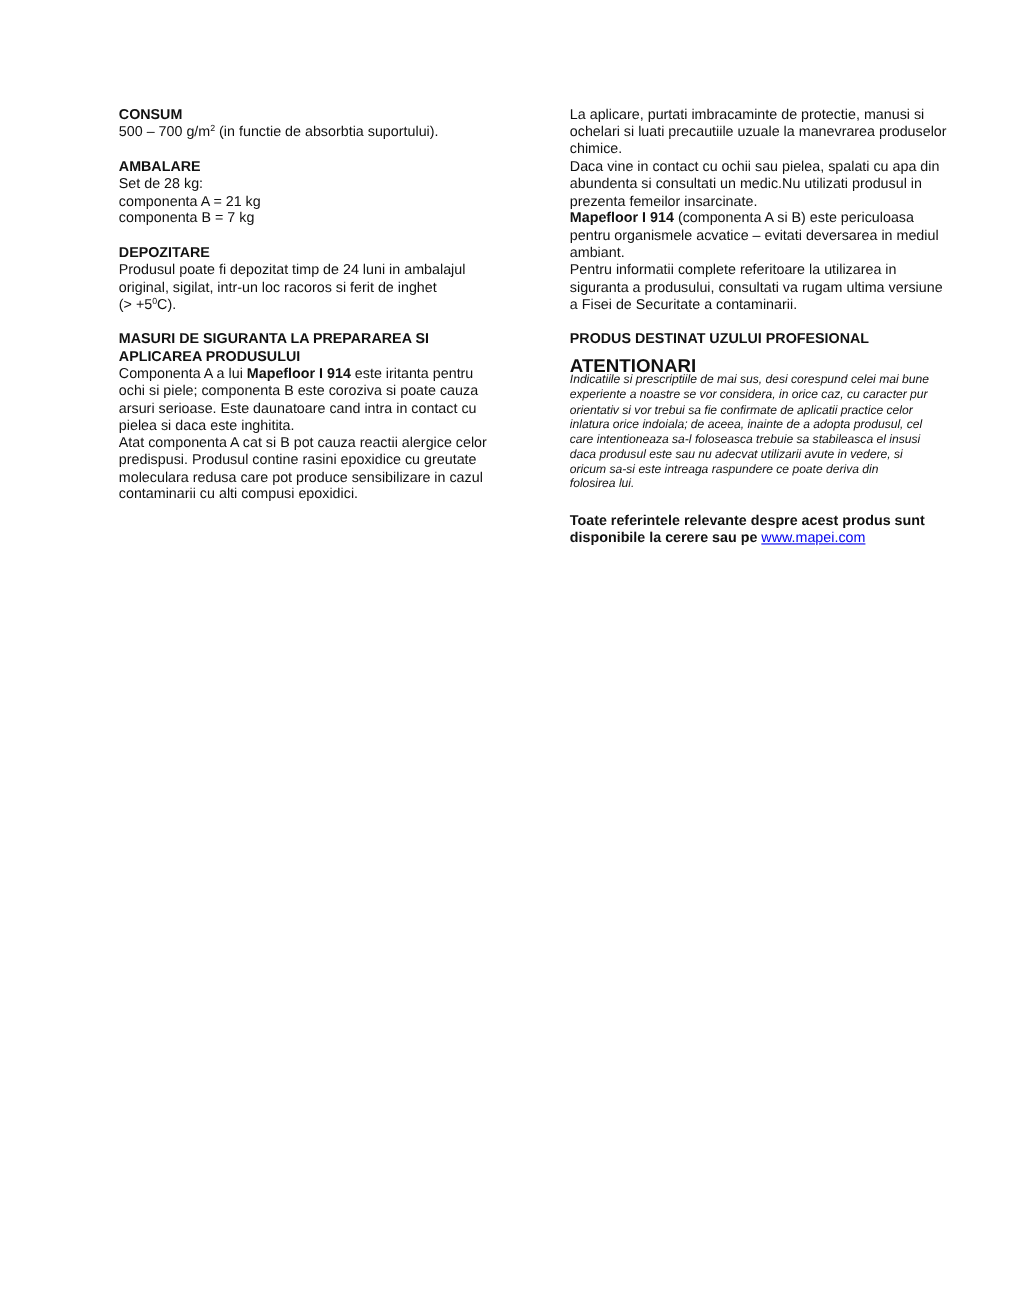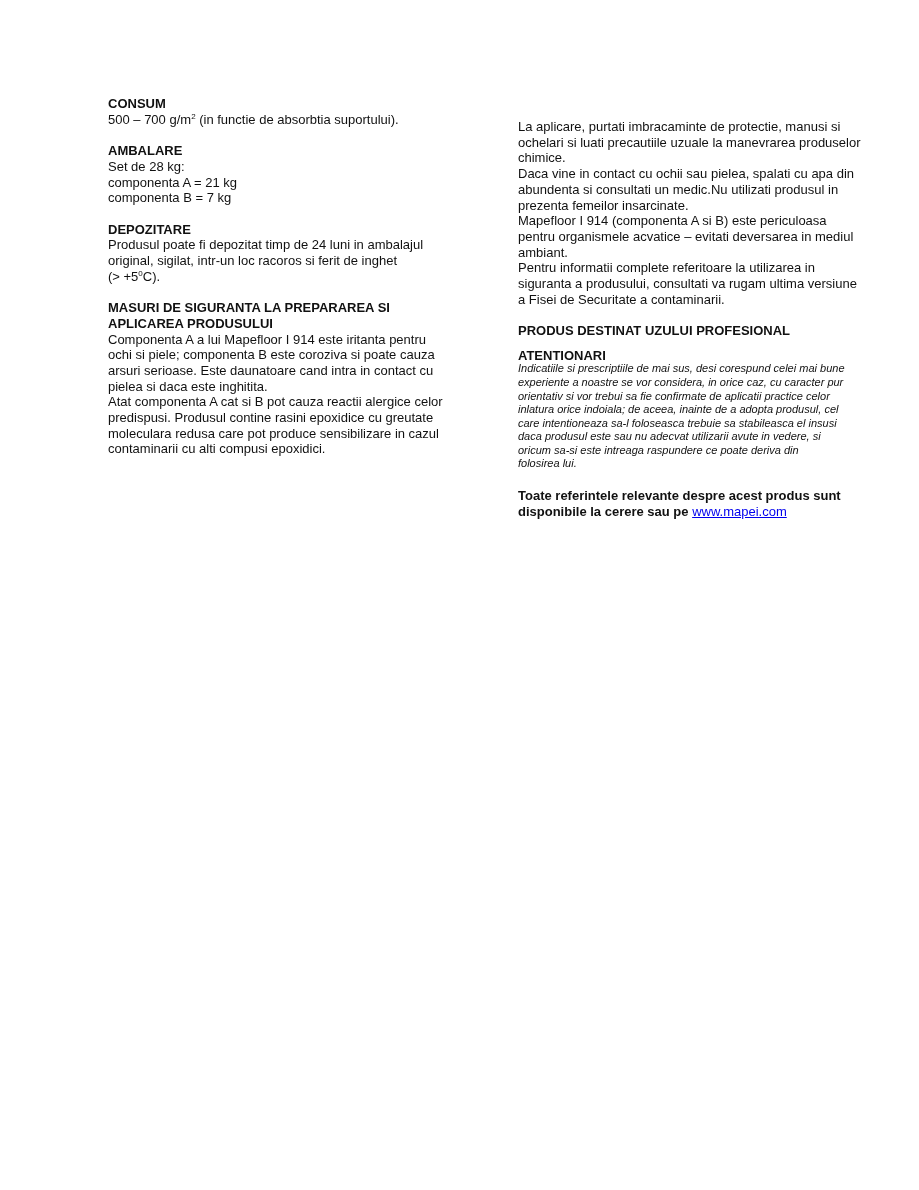--- a/index.html
+++ b/index.html
@@ -2,27 +2,27 @@
 <html><head>
   <meta charset="utf-8">
   <style>
     html, body { margin: 0; padding: 0; background: #ffffff; }
     body {
       width: 919px; height: 1190px; position: relative; overflow: hidden;
       font-family: "Liberation Sans", sans-serif; color: #111111;
     }
     .col { position: absolute; top: 96px; font-size: 13px; line-height: 15.7px; }
     .col-left { left: 108px; width: 370px; }
-    .col-right { left: 518px; width: 370px; margin-top: 23px; }
+    .col-right { left: 518px; width: 370px; }
     .section { margin: 0 0 15.7px 0; }
     .heading { font-weight: bold; display: block; }
     .line { display: block; white-space: nowrap; }
-    .b { font-weight: normal; }
+    .b { font-weight: bold; }
     sup { font-size: 8px; line-height: 0; vertical-align: 5px; }
-    .small-heading { font-weight: bold; font-size: 13px; line-height: 13.5px; display: block; }
+    .small-heading { font-weight: bold; font-size: 17px; line-height: 13.5px; display: block; }
     .italic-block { font-style: italic; font-size: 11px; line-height: 13.6px; }
     .italic-block .line { white-space: nowrap; }
     .bold-text { font-weight: bold; }
     a.link { color: #0000ee; text-decoration: underline; font-weight: normal; }
   </style>
 </head>
 <body>
 
 <div class="col col-left">
 

